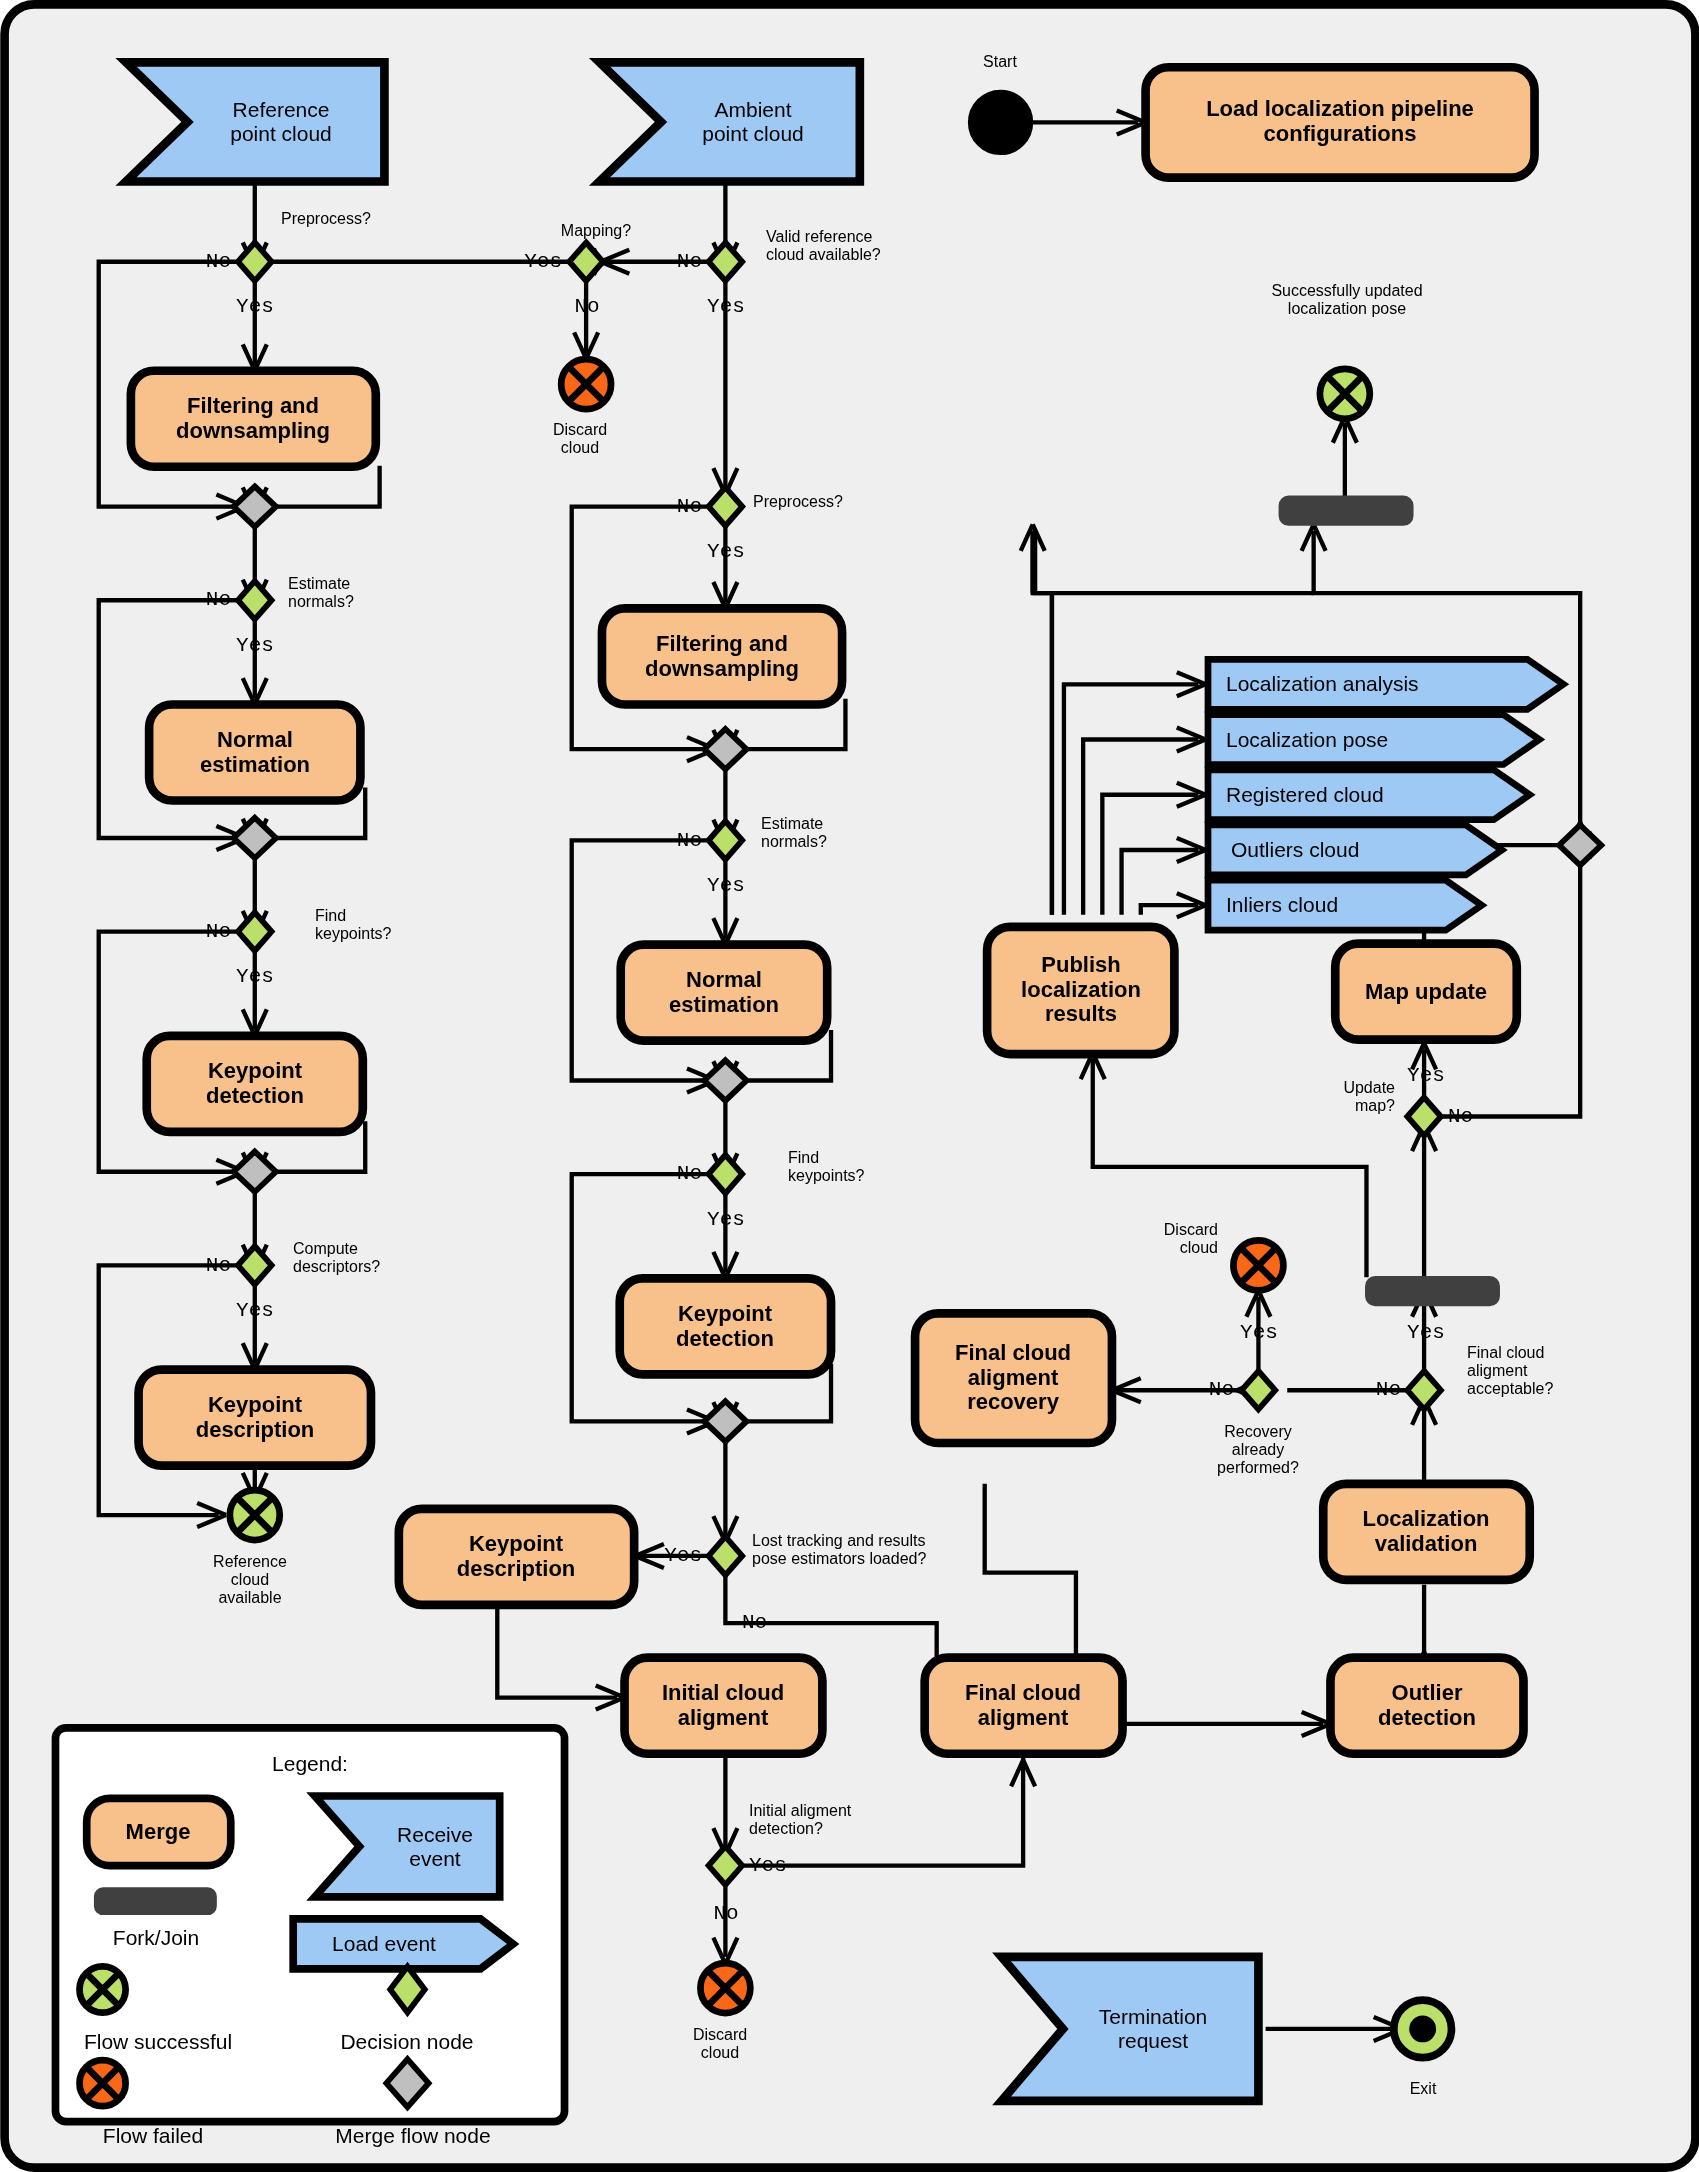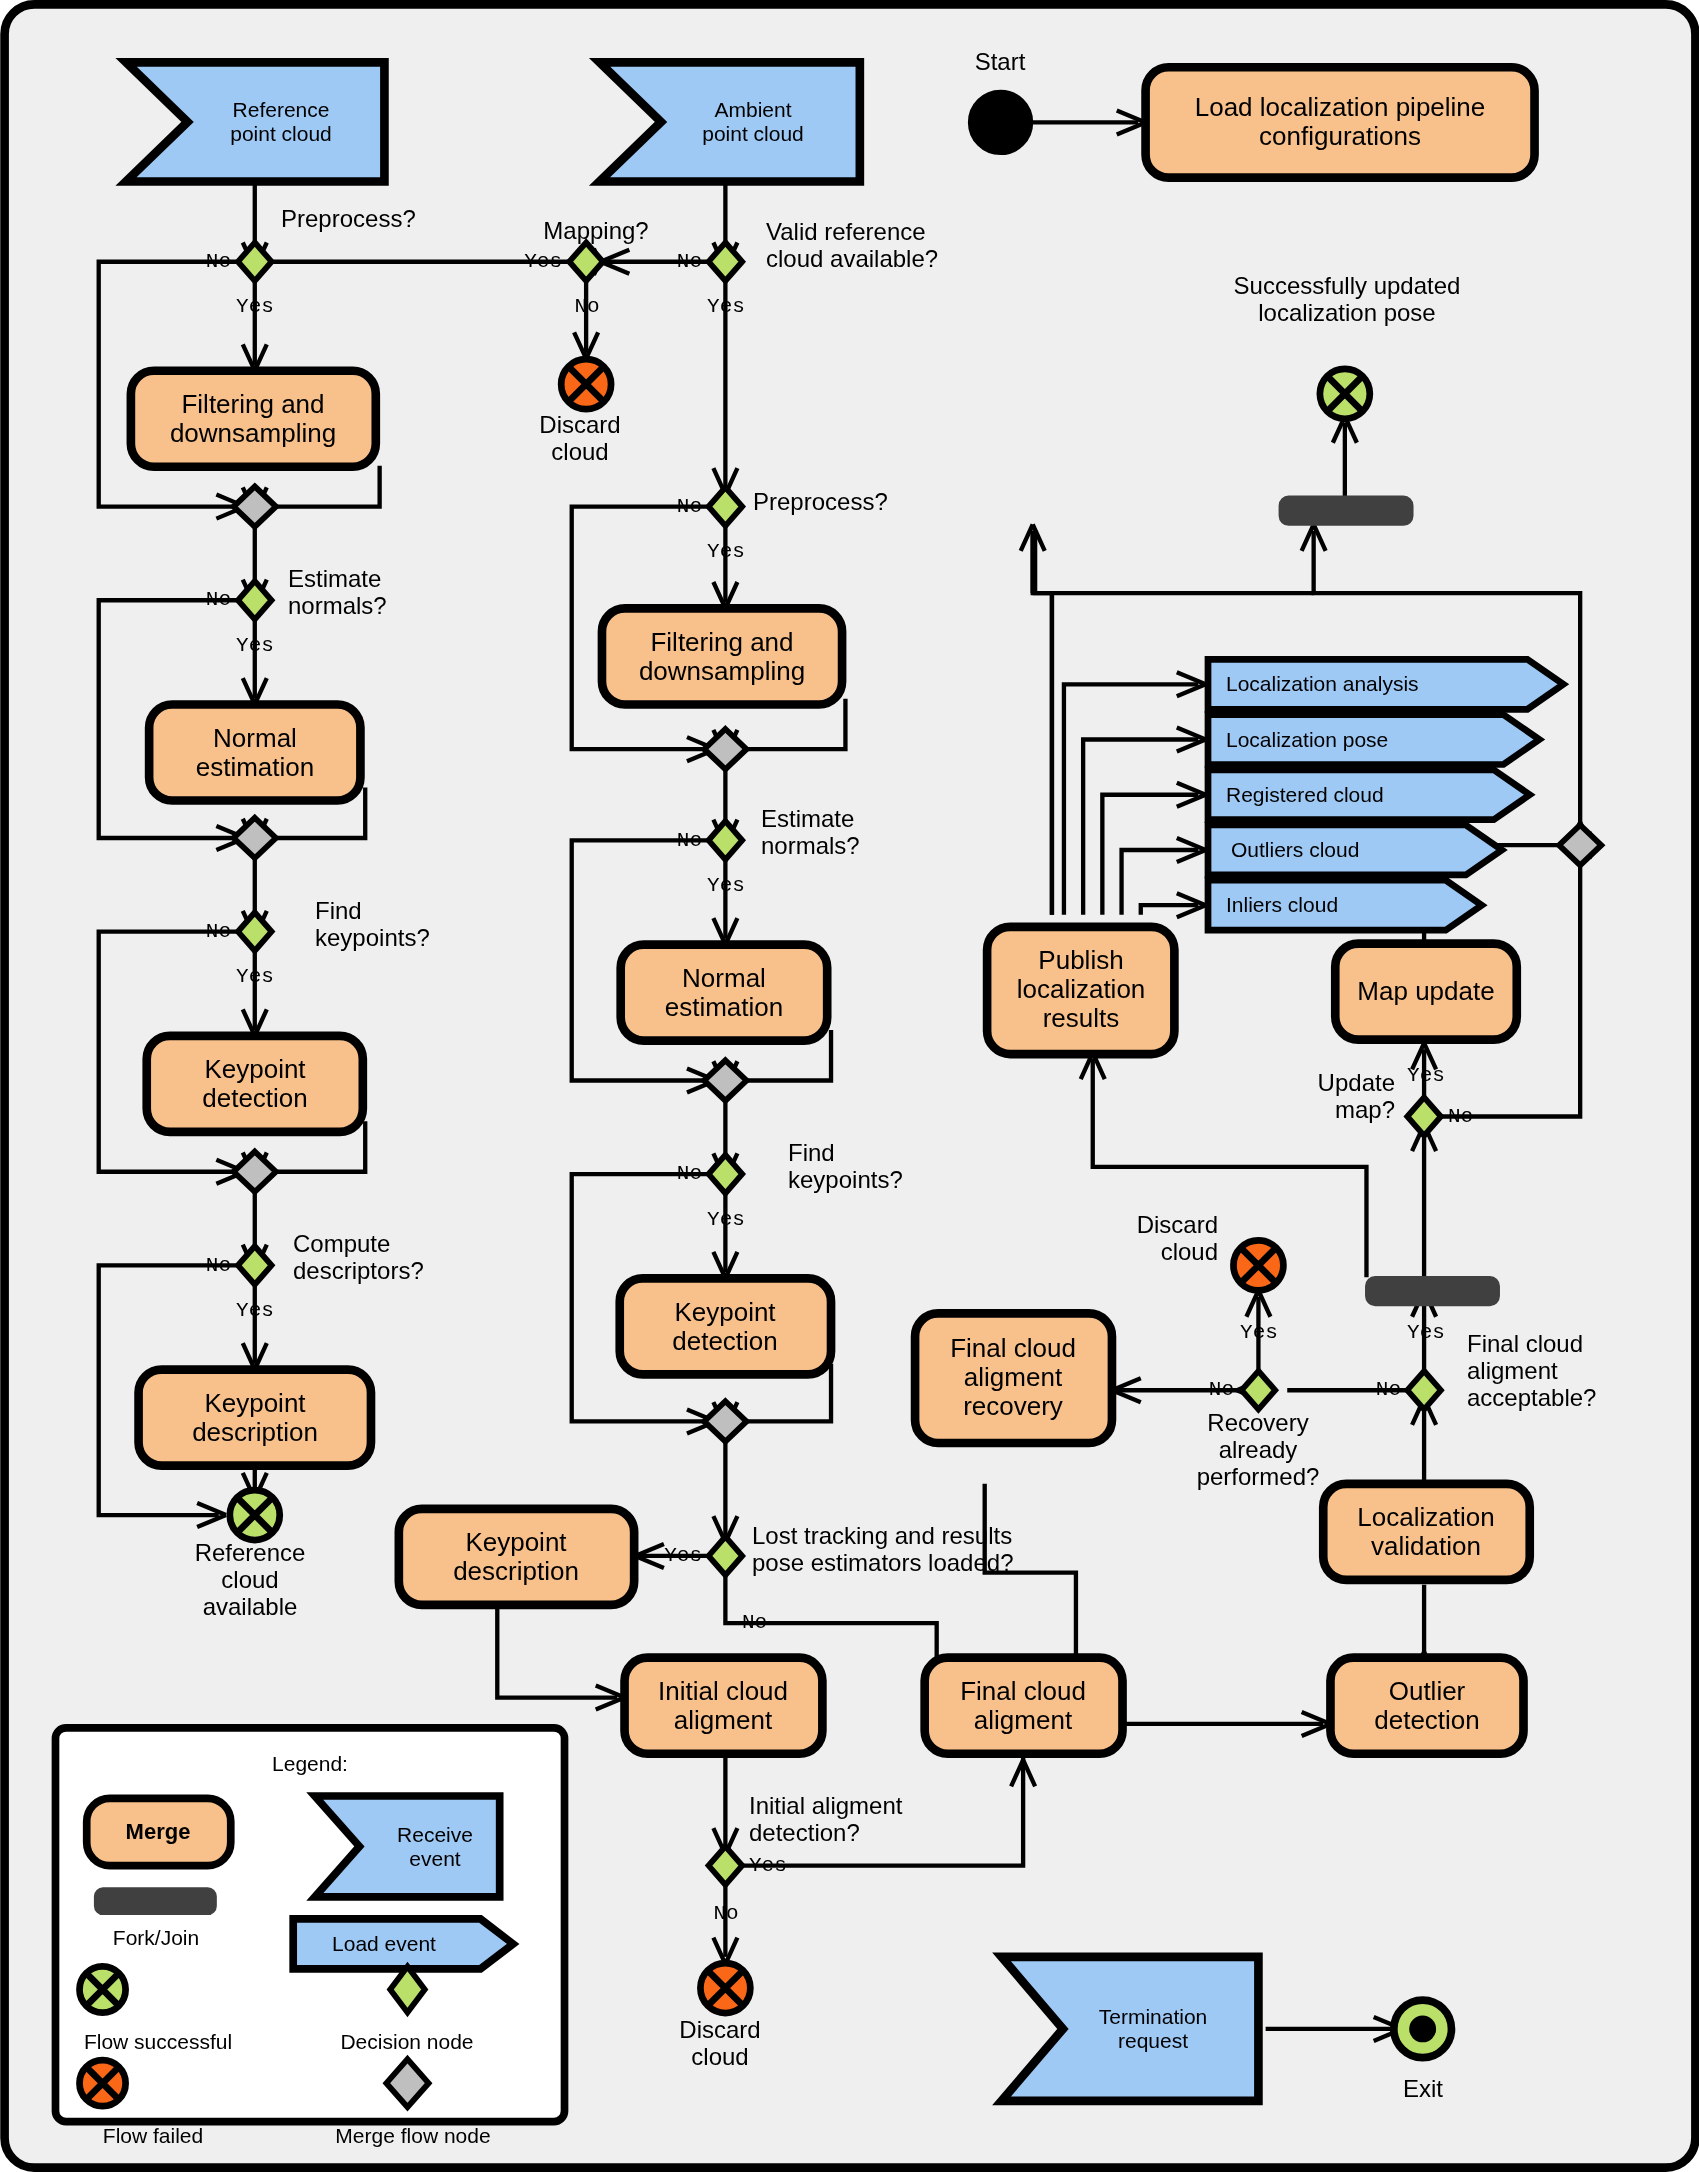--- a/index.html
+++ b/index.html
@@ -8,23 +8,23 @@
     width:1700px;height:2172px;
     font-family:"Liberation Sans", sans-serif;
     background:#ffffff;
     overflow:hidden;
   }
   #canvas{position:absolute;left:0;top:0;width:1700px;height:2172px;}
   .lbl{position:absolute;color:#000;white-space:pre;line-height:1.12;}
   .lbl.c{transform:translate(-50%,-50%);text-align:center;}
   .lbl.l{transform:translate(0,-50%);text-align:left;}
   .lbl.r{transform:translate(-100%,-50%);text-align:right;}
-  .note{font-size:24px;}
+  .note{font-size:16px;}
   .edge{font-size:21px;font-family:Liberation Mono, monospace;}
-  .act{font-weight:normal;font-size:26px;}
+  .act{font-weight:bold;font-size:22px;}
   .evt{font-size:21px;}
   .leg{font-size:21px;}
   .legb{font-weight:bold;font-size:22px;}
 </style>
 </head>
 <body>
 
 <div id="root">
 
 <svg id="canvas" viewBox="0 0 3539 4523" xmlns="http://www.w3.org/2000/svg">

